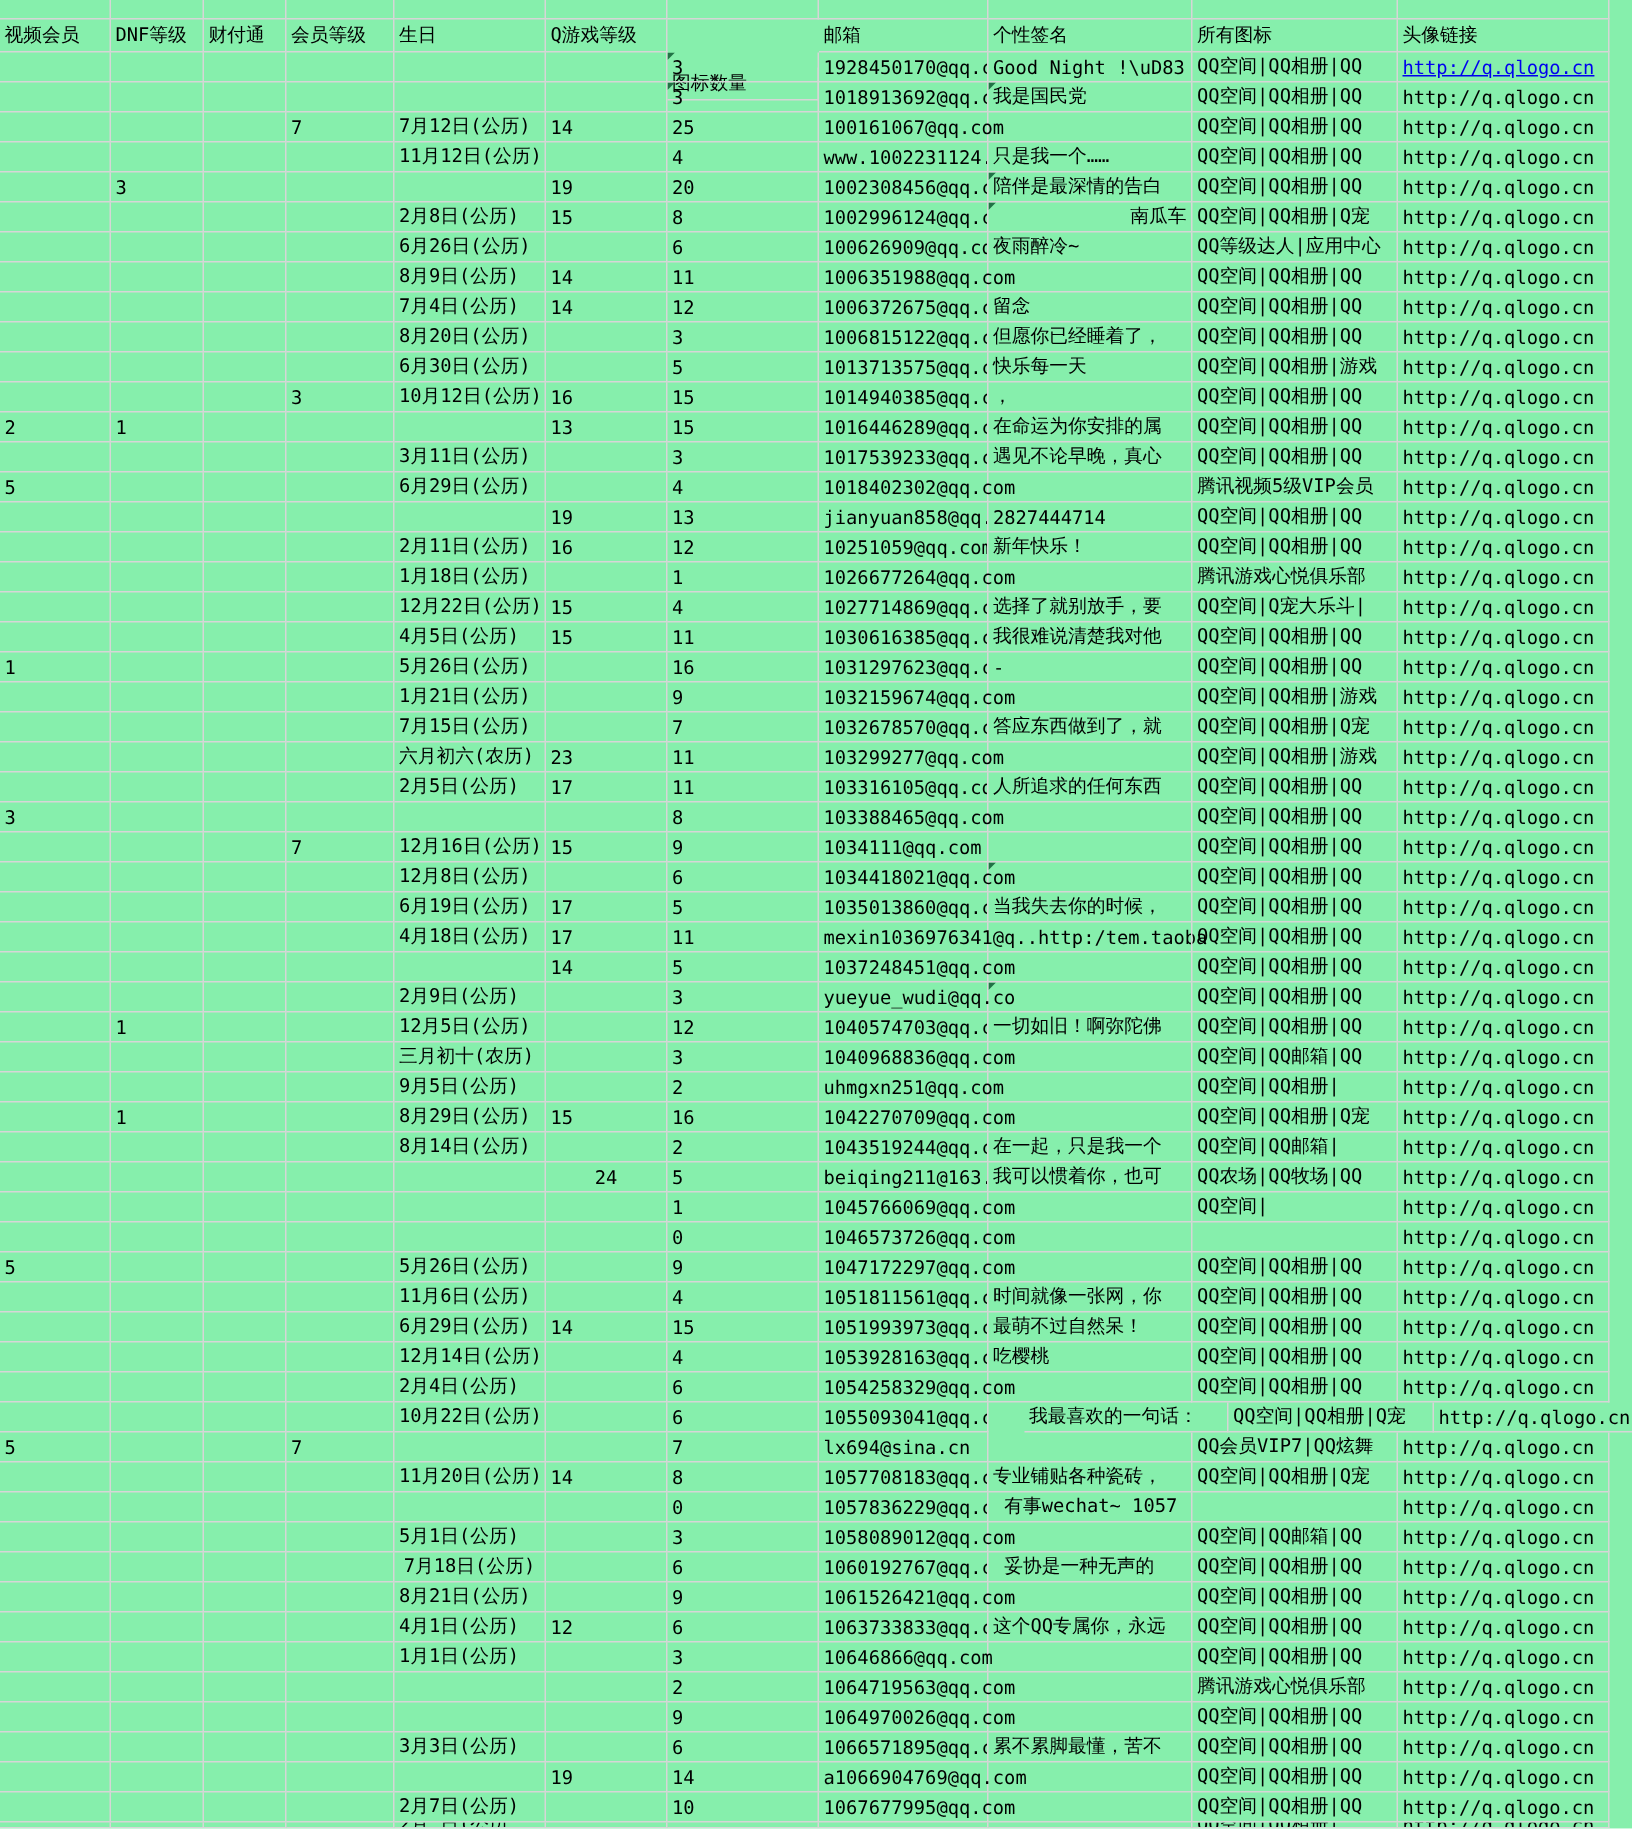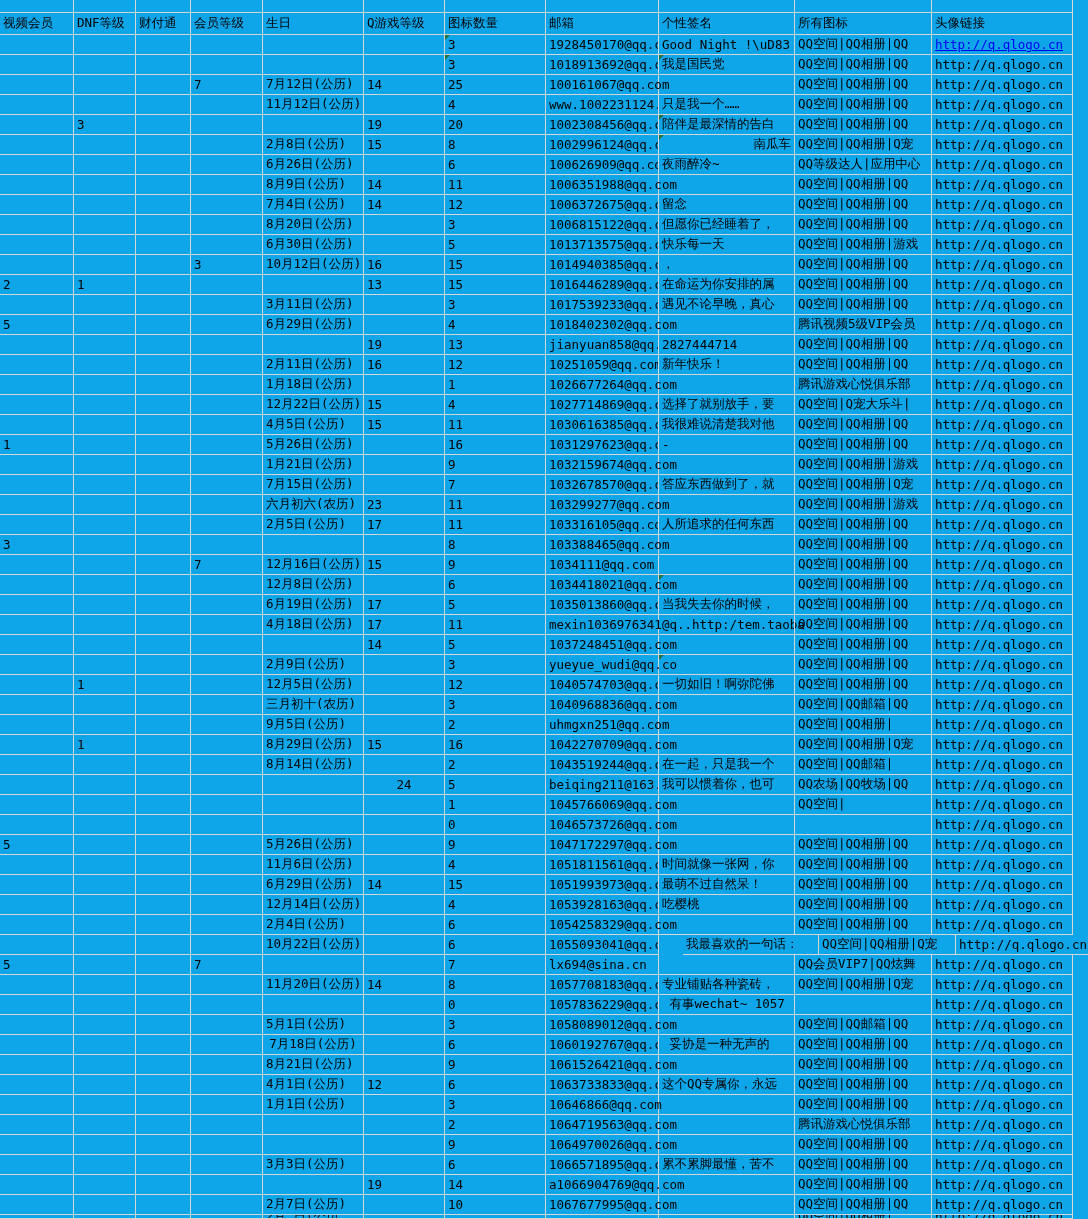--- a/index.html
+++ b/index.html
@@ -1,16 +1,16 @@
 <!DOCTYPE html>
 <html><head>
 <meta charset="utf-8">
 <style>
   html,body{margin:0;padding:0;background:#ffffff;}
-  #canvas{position:relative;width:1088px;height:1219px;background:#0ea5e9;overflow:hidden;
+  #canvas{position:relative;width:1088px;height:1219px;background:#86efac;overflow:hidden;
           font-family:"DejaVu Sans Mono","DejaVu Sans",sans-serif;font-size:12.5px;color:#000;}
   #sheet{position:absolute;left:0;top:0;}
   .row{display:flex;height:20px;}
   .row.strip{height:13px;}
   .row.header{height:22px;}
   .row.partial{height:4px;overflow:hidden;}
   .cell{position:relative;box-sizing:border-box;height:100%;
         border-right:1px solid #d6d6d6;border-bottom:1px solid #d6d6d6;
         padding:0 3px;overflow:hidden;white-space:pre;
         display:flex;align-items:center;}
@@ -40,21 +40,21 @@
         <div class="cell" style="width: 137px;"></div>
         <div class="cell" style="width: 141px;"></div>
       </div>
       <div class="row header">
         <div class="cell" style="width: 74px;"><span class="txt">视频会员</span></div>
         <div class="cell" style="width: 62px;"><span class="txt">DNF等级</span></div>
         <div class="cell" style="width: 55px;"><span class="txt">财付通</span></div>
         <div class="cell" style="width: 72px;"><span class="txt">会员等级</span></div>
         <div class="cell" style="width: 101px;"><span class="txt">生日</span></div>
         <div class="cell" style="width: 81px;"><span class="txt">Q游戏等级</span></div>
-        <div class="cell" style="width: 101px;"><span class="txt">图标数量</span></div>
+        <div class="cell" style="width: 101px; margin-top: 32px;"><span class="txt">图标数量</span></div>
         <div class="cell" style="width: 113px;"><span class="txt">邮箱</span></div>
         <div class="cell" style="width: 136px;"><span class="txt">个性签名</span></div>
         <div class="cell" style="width: 137px;"><span class="txt">所有图标</span></div>
         <div class="cell" style="width: 141px;"><span class="txt">头像链接</span></div>
       </div>
       <div class="row">
         <div class="cell" style="width: 74px;"><span class="txt"></span></div>
         <div class="cell" style="width: 62px;"><span class="txt"></span></div>
         <div class="cell" style="width: 55px;"><span class="txt"></span></div>
         <div class="cell" style="width: 72px;"><span class="txt"></span></div>

